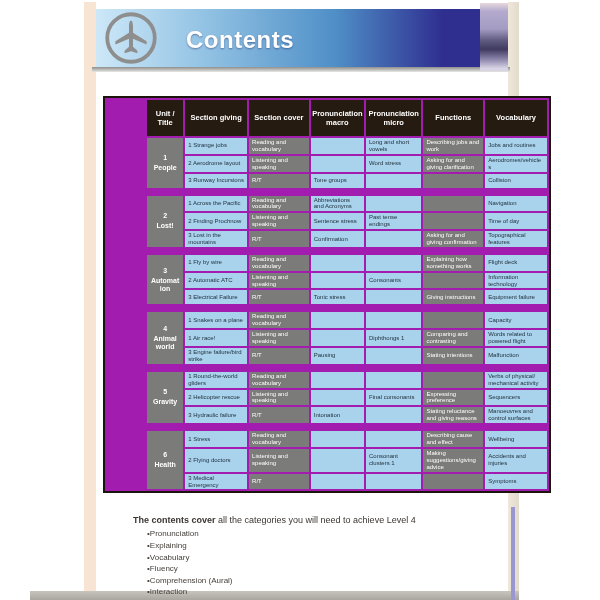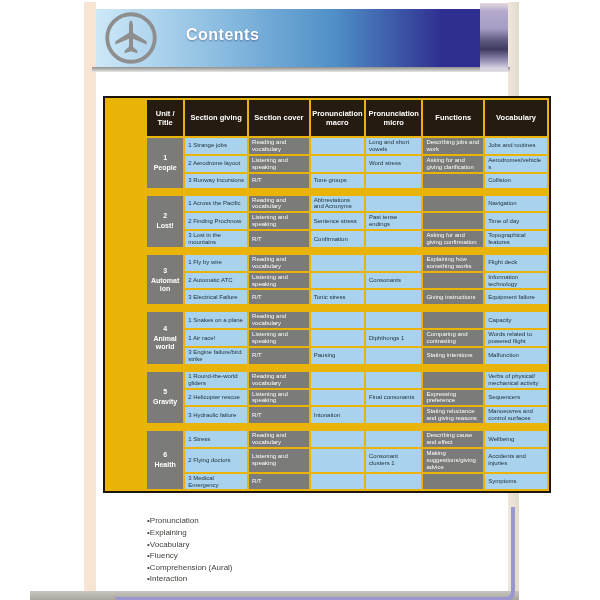--- a/index.html
+++ b/index.html
@@ -10,27 +10,27 @@
   .edge-left{position:absolute;left:84px;top:2px;width:12px;height:589px;background:var(--page-edge,#f8e4d2);}
   .edge-right{position:absolute;left:508px;top:2px;width:11px;height:589px;background:linear-gradient(90deg,#efe7da,#e2dacb);}
   .edge-bottom{position:absolute;left:30px;top:591px;width:489px;height:9px;background:linear-gradient(180deg,#c8c5bf,#a9a69f);}
 
   .page-content{position:absolute;left:96px;top:0;width:412px;}
 
   
   .header-bar{position:relative;margin-top:9px;height:58px;width:412px;
     background:linear-gradient(90deg,var(--header-gradient-start,#cde8f8) 0%,#8fc0e2 28%,var(--header-gradient-mid,#4f8fc7) 58%,var(--header-gradient-end,#2f2f90) 84%,#2f2f90 100%);}
   .logo{position:absolute;left:8px;top:2px;width:54px;height:54px;}
-  .header-title{position:absolute;left:90px;top:17px;color:#ffffff;font-size:16px;font-weight:bold;letter-spacing:0.5px;text-shadow:0 1px 2px rgba(10,10,80,0.4);}
+  .header-title{position:absolute;left:90px;top:17px;color:#ffffff;font-size:24px;font-weight:bold;letter-spacing:0.5px;text-shadow:0 1px 2px rgba(10,10,80,0.4);}
   .header-photo{position:absolute;right:0;top:-6px;width:28px;height:68px;
     background:linear-gradient(180deg,#e8d9de 0%,#b3aacd 12%,#a59cc4 38%,#5f5a80 55%,#3f3a5e 68%,#8881a8 82%,#d8d4e4 96%);}
   .header-shadow{margin-left:-4px;width:418px;height:5px;background:linear-gradient(180deg,#8f8f8d 0%,#bdbdbb 55%,#e8e8e6 100%);}
 
   
-  table.contents{margin:24px 0 0 7px;border-collapse:separate;border-spacing:2px;background:#eab308;border:2px solid #1b140c;table-layout:fixed;width:448px;padding-left:40px;}
+  table.contents{margin:24px 0 0 7px;border-collapse:separate;border-spacing:2px;background:#a21caf;border:2px solid #1b140c;table-layout:fixed;width:448px;padding-left:40px;}
   th{background:var(--table-header-bg,#261b11);color:#fff;font-size:7.5px;font-weight:bold;text-align:center;vertical-align:middle;padding:5px 1px;height:26px;line-height:1.25;}
   td{font-size:6px;line-height:1.15;padding:1px 3px;vertical-align:middle;min-height:12px;height:12px;word-wrap:break-word;}
   .c-blue{background:var(--blue-cell-bg,#a9d2ec);color:#1e2e3a;}
   .c-gray{background:var(--gray-cell-bg,#7b7b79);color:#ffffff;}
   .c-unit{background:var(--unit-cell-bg,#7b7b79);color:#ffffff;text-align:center;font-weight:bold;font-size:7px;vertical-align:middle;}
   .c-unit .unit-num{margin-bottom:2px;}
   tr.gap-row td{background:transparent;height:4px;min-height:4px;padding:0;}
 
   
   .footer-box{position:relative;margin:14px 0 0 19px;width:368px;min-height:72px;padding:8px 10px 10px 18px;
@@ -268,20 +268,21 @@
             <td class="c-gray">R/T</td>
             <td class="c-blue"></td>
             <td class="c-blue"></td>
             <td class="c-gray"></td>
             <td class="c-blue">Symptoms</td>
           </tr>
         </tbody>
     </table>
 
     <div class="footer-box">
+      <p class="footer-heading"><b>The contents cover</b><span> all the categories you will need to achieve Level 4</span></p>
       <ul class="footer-bullets">
         <li>
             <span class="dot">•</span>
             <span class="btxt">Pronunciation</span>
           </li>
         <li>
             <span class="dot">•</span>
             <span class="btxt">Explaining</span>
           </li>
         <li>

